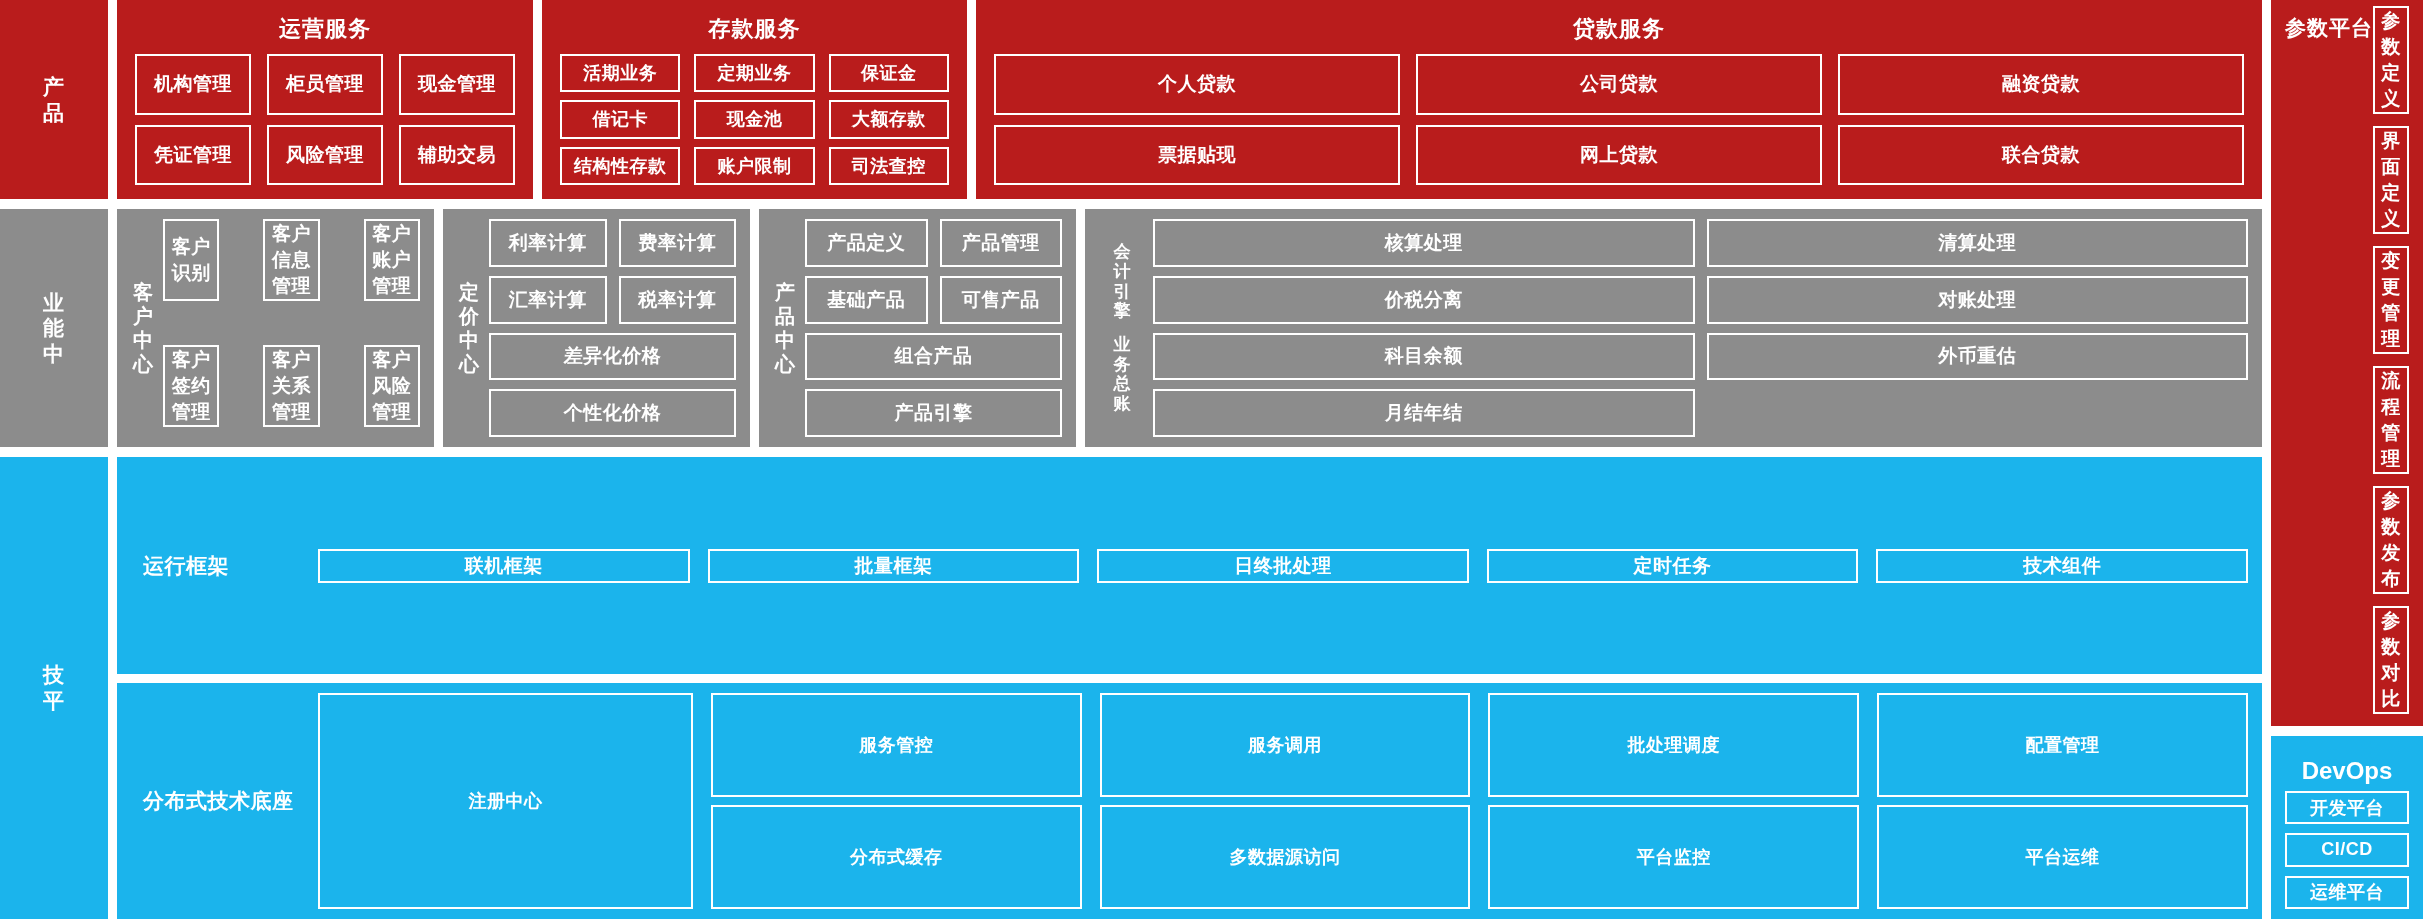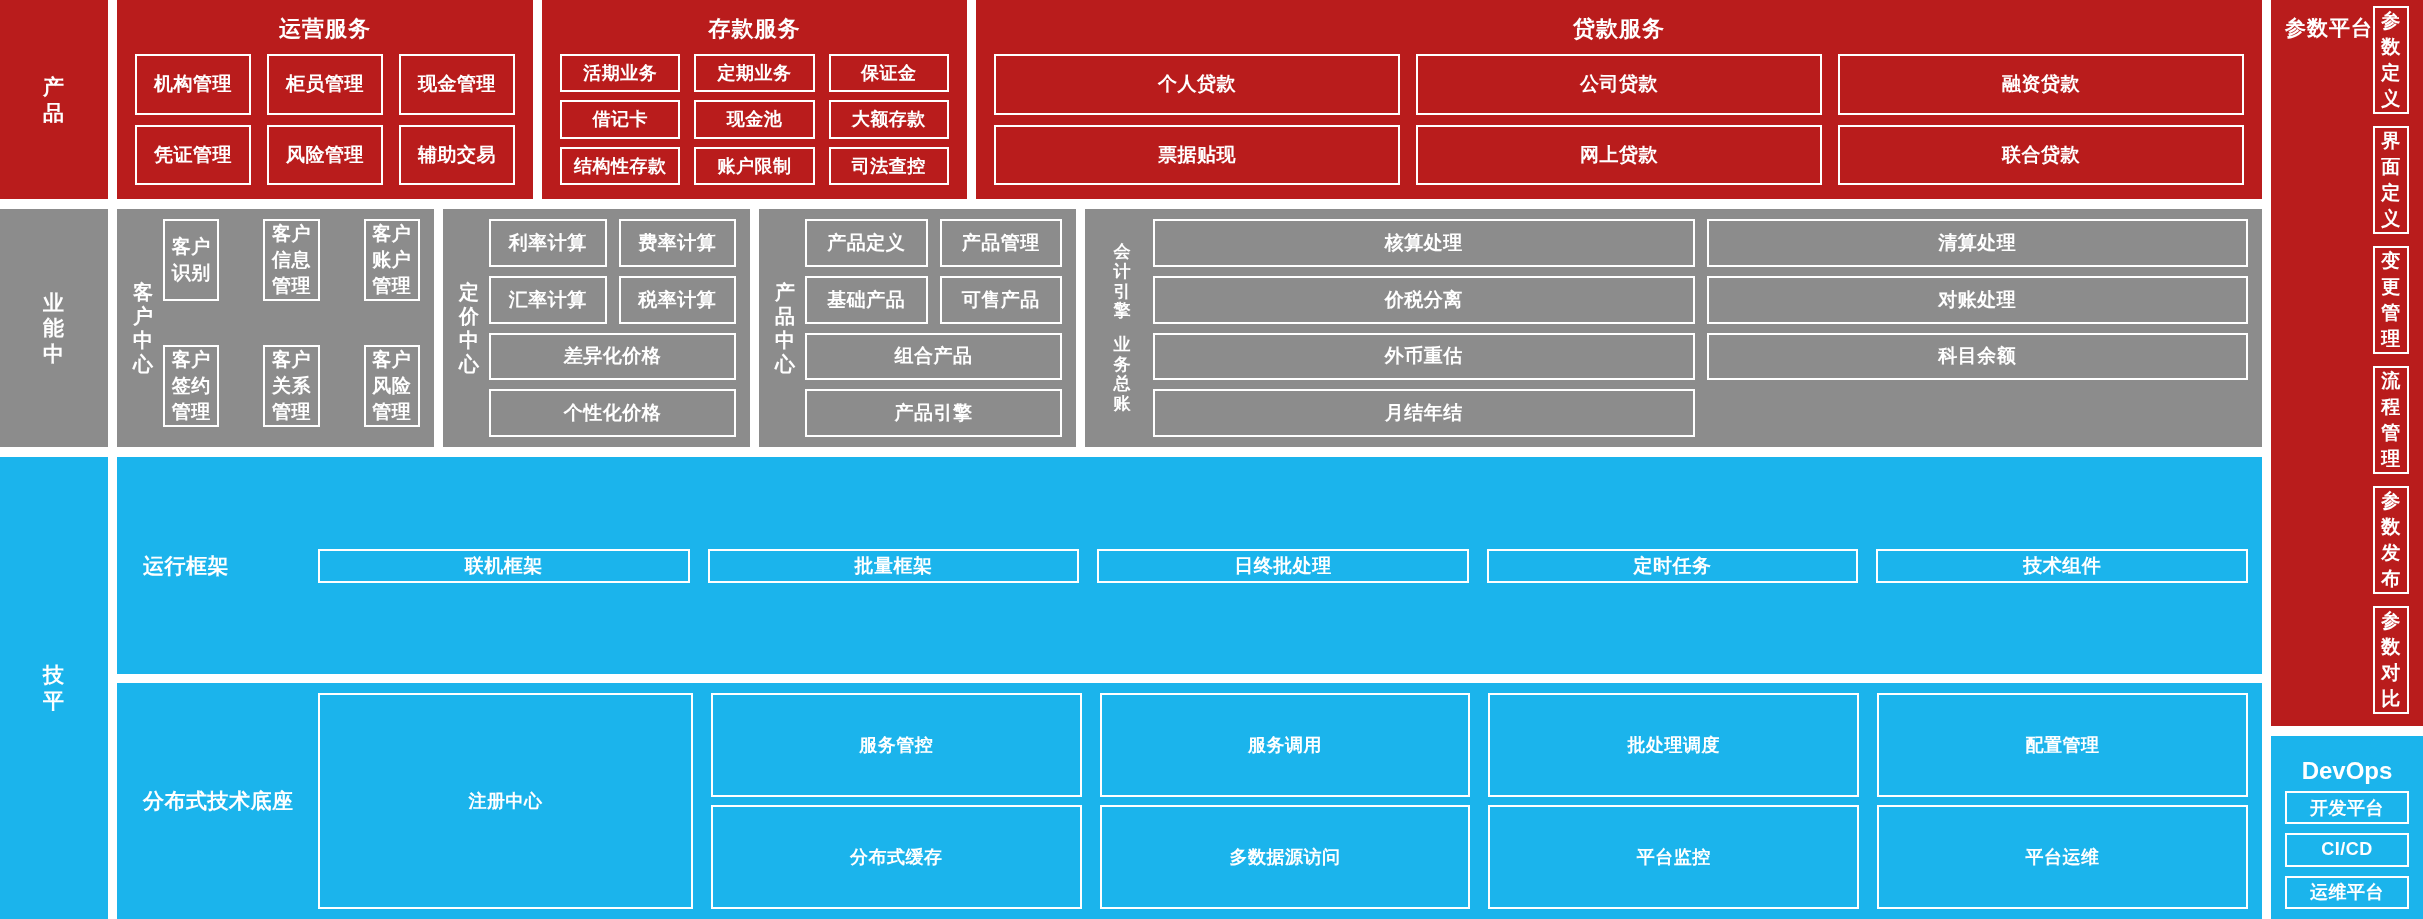--- a/index.html
+++ b/index.html
@@ -294,22 +294,22 @@
                 <span>总</span>
                 <span>账</span>
               </div>
             </div>
           </div>
           <div class="center-body">
             <div class="obox">核算处理</div>
             <div class="obox">清算处理</div>
             <div class="obox">价税分离</div>
             <div class="obox">对账处理</div>
+            <div class="obox">科目余额</div>
             <div class="obox">外币重估</div>
-            <div class="obox">科目余额</div>
             <div class="obox">月结年结</div>
           </div>
         </div>
       </div>
 
       <div class="spacer-v"></div>
 
       <div class="band" id="row-tech">
 
         <div class="side-label blue">

